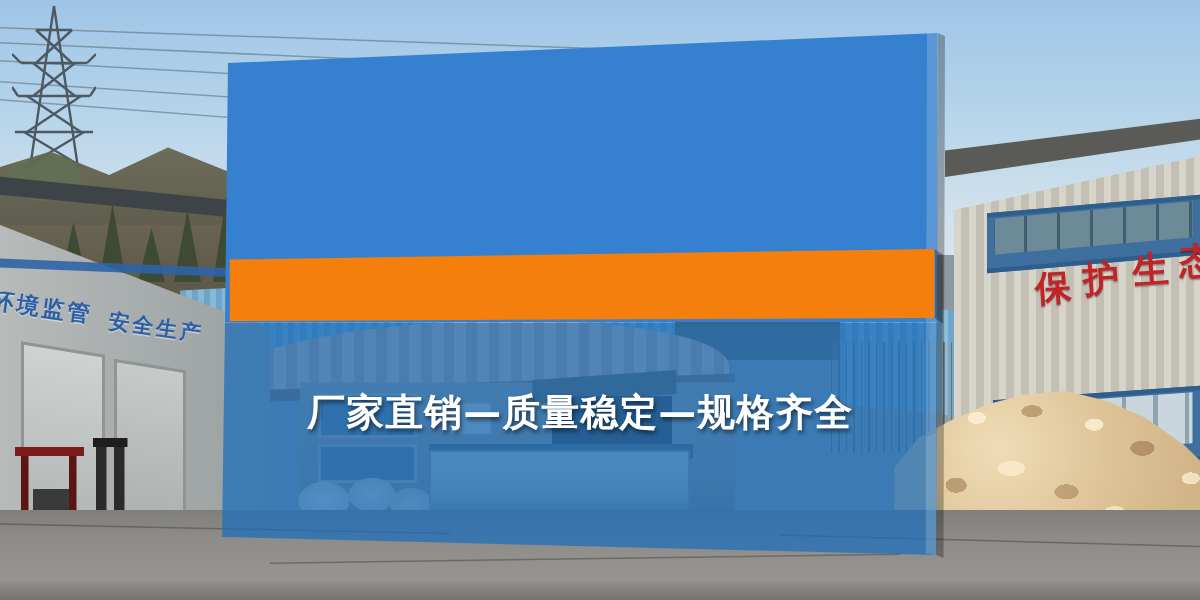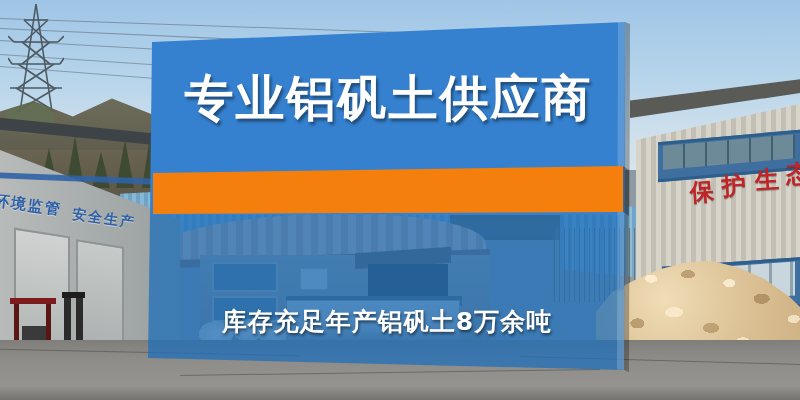--- a/index.html
+++ b/index.html
@@ -550,21 +550,20 @@
     <div class="ground-crack" style="left:0; top:352px; width:300px; transform:rotate(1.2deg);"></div>
     <div class="ground-crack" style="left:180px; top:372px; width:420px; transform:rotate(-0.8deg);"></div>
     <div class="ground-crack" style="left:520px; top:360px; width:280px; transform:rotate(1.6deg);"></div>
   </div>
 
   <div class="panel-shadow"></div>
   <div class="panel-solid"></div>
   <div class="panel-trans"></div>
   <div class="panel-edge-hl"></div>
 
-  <div class="headline">专业铝矾土供应商</div>
 
   <div class="orange-bar-shadow"></div>
   <div class="orange-bar"></div>
 
-  <div class="sub2">库存充足年产铝矾土8万余吨</div>
+  <div class="sub1">厂家直销—质量稳定—规格齐全</div>
 
   <div class="bottom-shade"></div>
 </div>
 
 </body></html>

